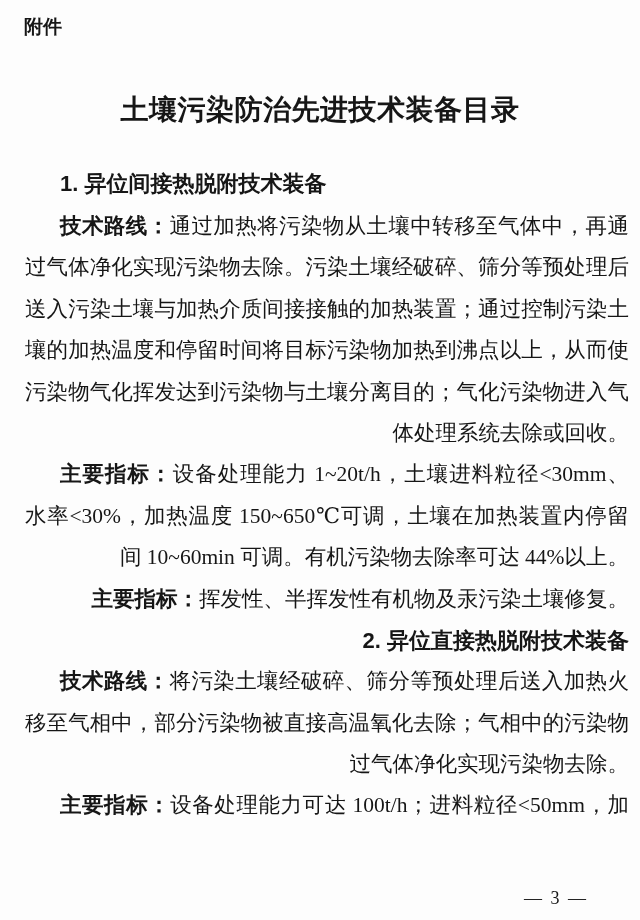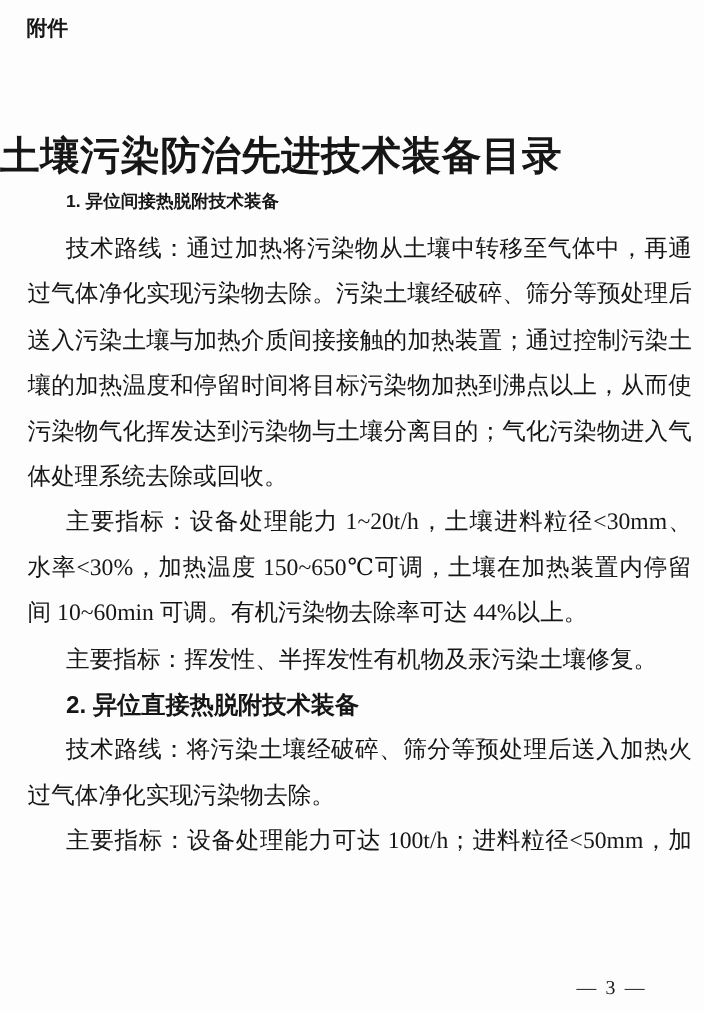--- a/index.html
+++ b/index.html
@@ -23,65 +23,65 @@
     font-family: "Liberation Sans", "DejaVu Sans", sans-serif;
     font-weight: bold;
     font-size: 19px;
     line-height: 26px;
   }
   .title {
     position: absolute;
     left: 0;
     top: 93px;
     width: 640px;
+    text-align: center;
     font-weight: bold;
-    font-size: 36px;
+    font-size: 28px;
     line-height: 34px;
     letter-spacing: 0.5px;
-    margin-top: 32px;
   }
   .h1 {
     position: absolute;
     left: 25px;
     top: 170px;
     width: 604px;
     text-indent: 35px;
     font-family: "Liberation Sans", "DejaVu Sans", sans-serif;
     font-weight: bold;
-    font-size: 16px;
+    font-size: 22px;
     line-height: 28px;
   }
   .content {
     position: absolute;
     left: 25px;
     top: 206px;
     width: 604px;
   }
   .line {
     height: 41.4px;
     line-height: 41.4px;
     font-size: 21.5px;
-    text-align: left;
+    text-align: right;
     overflow: hidden;
   }
   .line.just {
     text-align: justify;
     text-align-last: justify;
   }
   .line.indent {
     text-indent: 35px;
   }
   .line.heading {
     font-family: "Liberation Sans", "DejaVu Sans", sans-serif;
     font-weight: bold;
     font-size: 22px;
   }
   .label {
     font-family: "Liberation Sans", "DejaVu Sans", sans-serif;
-    font-weight: normal;
+    font-weight: bold;
     margin-top: 48px;
   }
   .pageno {
     position: absolute;
     top: 886px;
     right: 52px;
     font-size: 18px;
     line-height: 24px;
     letter-spacing: 2px;
   }
@@ -102,18 +102,19 @@
       <div class="line just">送入污染土壤与加热介质间接接触的加热装置；通过控制污染土</div>
       <div class="line just">壤的加热温度和停留时间将目标污染物加热到沸点以上，从而使</div>
       <div class="line just">污染物气化挥发达到污染物与土壤分离目的；气化污染物进入气</div>
       <div class="line">体处理系统去除或回收。</div>
       <div class="line indent just"><span class="label">主要指标：</span>设备处理能力 1~20t/h，土壤进料粒径&lt;30mm、含</div>
       <div class="line just">水率&lt;30%，加热温度 150~650℃可调，土壤在加热装置内停留时</div>
       <div class="line">间 10~60min 可调。有机污染物去除率可达 44%以上。</div>
       <div class="line indent"><span class="label">主要指标：</span>挥发性、半挥发性有机物及汞污染土壤修复。</div>
       <div class="line indent heading">2. 异位直接热脱附技术装备</div>
       <div class="line indent just"><span class="label">技术路线：</span>将污染土壤经破碎、筛分等预处理后送入加热火</div>
+      <div class="line just">移至气相中，部分污染物被直接高温氧化去除；气相中的污染物</div>
       <div class="line">过气体净化实现污染物去除。</div>
       <div class="line indent just"><span class="label">主要指标：</span>设备处理能力可达 100t/h；进料粒径&lt;50mm，加</div>
     </div>
 
   <div class="pageno">— 3 —</div>
 </div>
 
 </body></html>

